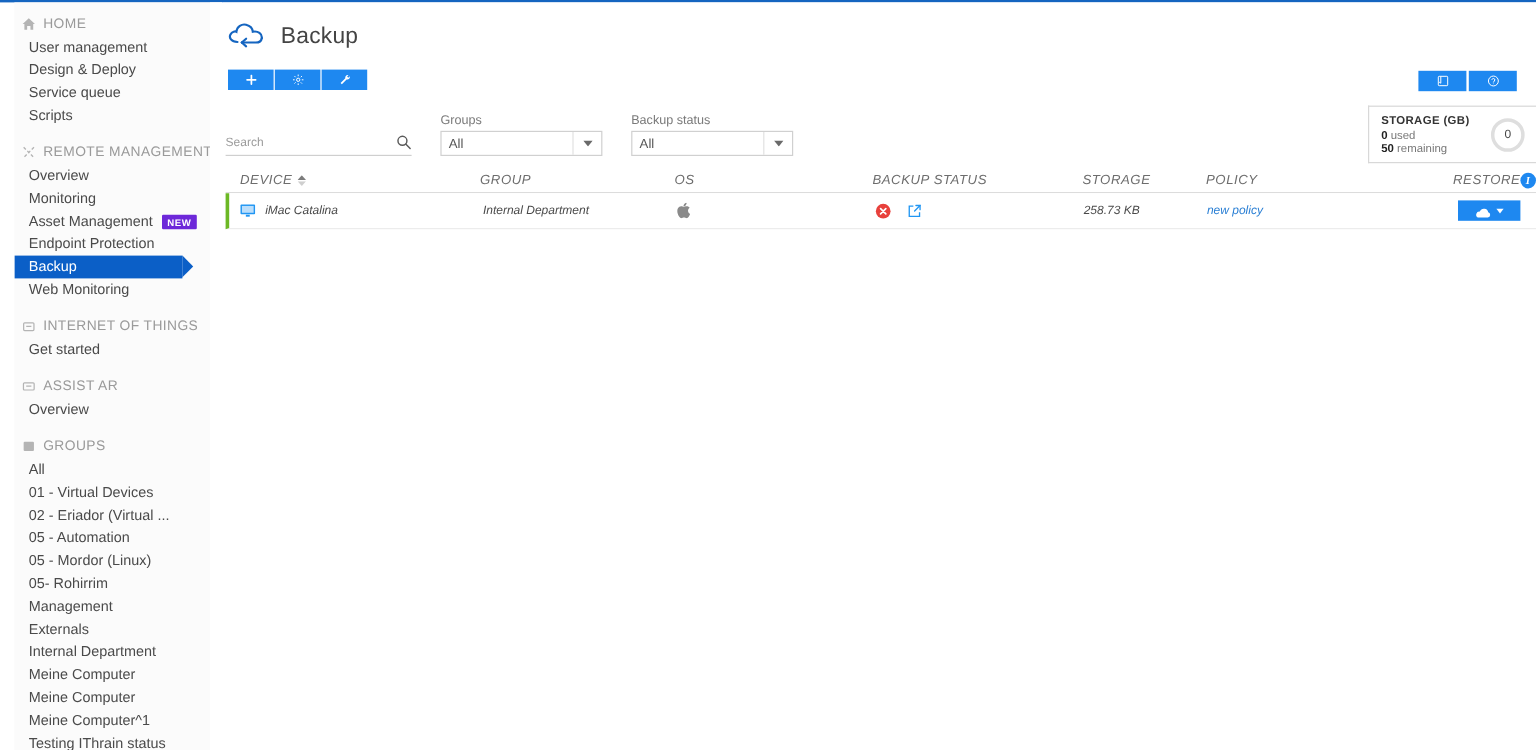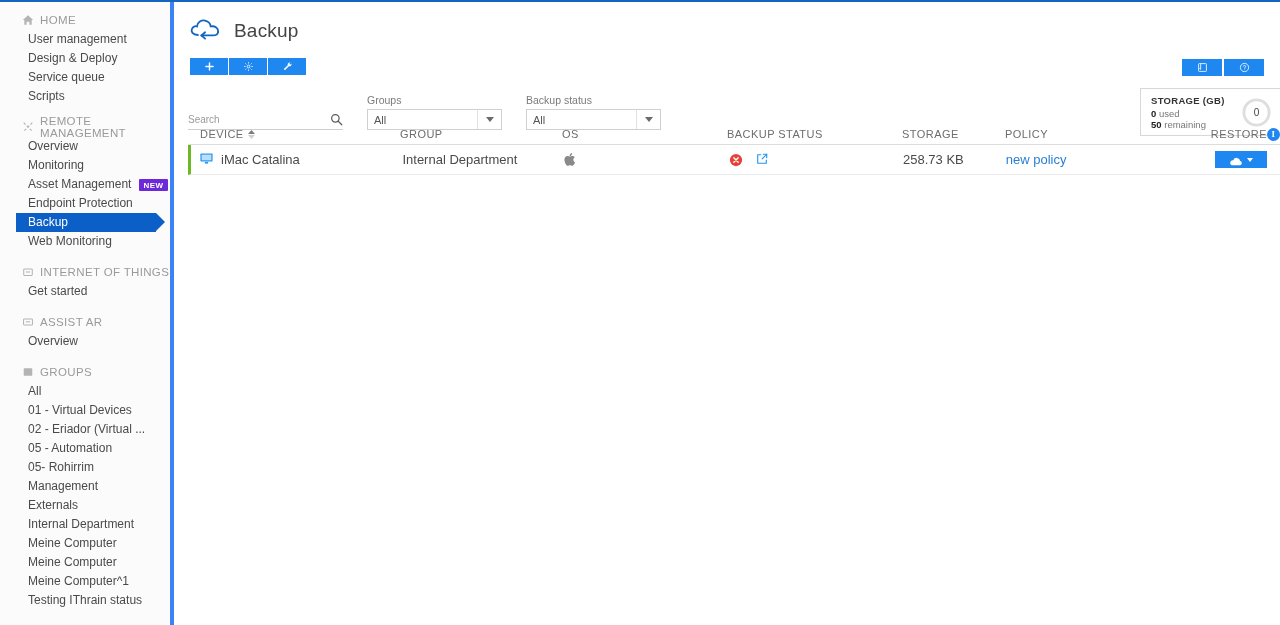--- a/index.html
+++ b/index.html
@@ -15,26 +15,25 @@
   #app { position: relative; width: 1280px; height: 625px; }
 
   
   .top-rule {
     position: absolute; top: 0; left: 0; width: 1280px; height: 2px;
     background: #1565c0;
   }
 
   
   .sidebar {
-    position: absolute; top: 2px; left: 0;
+    position: absolute; top: 2px; left: 12px;
     width: 174px; height: 623px;
     background: #fbfbfb;
-    border-right: 4px solid #3b82f6;
+    border-right: 1px solid #3b82f6;
     overflow: hidden;
-    padding-left: 16px;
   }
   .side-scroll { padding-top: 8px; }
 
   .section-head {
     display: flex; align-items: center;
     gap: 6px;
     padding: 4px 0 4px 6px;
     color: #9a9a9a;
     font-size: 11.5px;
     letter-spacing: .35px;
@@ -198,21 +197,21 @@
     font-size: 11px; color: #555; padding-left: 6px; flex: 1;
   }
   .select-arrow {
     width: 24px; height: 19px;
     border-left: 1px solid #e2e2e2;
     display: flex; align-items: center; justify-content: center;
     color: #666;
   }
 
   
-  .table { position: absolute; top: 122px; left: 13px; width: 1092px; }
+  .table { position: absolute; top: 138px; left: 13px; width: 1092px; font-style: italic; }
   .thead {
     display: flex; align-items: center;
     height: 21px;
     border-bottom: 1px solid #dcdcdc;
     position: relative;
   }
   .th {
     font-size: 11px; color: #6d6d6d;
     letter-spacing: .45px;
     text-transform: uppercase;
@@ -230,21 +229,21 @@
   }
 
   .trow {
     display: flex; align-items: center;
     height: 30px;
     border-bottom: 1px solid #ececec;
     border-left: 3px solid #6cb825;
     background: #fff;
     position: relative;
   }
-  .td { font-size: 13px; color: #4a4a4a; display: flex; align-items: flex-start; }
+  .td { font-size: 10px; color: #4a4a4a; display: flex; align-items: center; }
 
   
   .c-device  { width: 212px; padding-left: 9px; }
   .c-group   { width: 162px; }
   .c-os      { width: 165px; }
   .c-status  { width: 175px; }
   .c-storage { width: 103px; }
   .c-policy  { width: 172px; }
   .c-restore { width: 90px; justify-content: flex-end; }
   .c-tail    { width: 13px; justify-content: flex-end; }
@@ -362,20 +361,23 @@
           <span>All</span>
         </div>
         <div class="nav-item">
           <span>01 - Virtual Devices</span>
         </div>
         <div class="nav-item">
           <span>02 - Eriador (Virtual ...</span>
         </div>
         <div class="nav-item">
           <span>05 - Automation</span>
+        </div>
+        <div class="nav-item">
+          <span>05 - Mordor (Linux)</span>
         </div>
         <div class="nav-item">
           <span>05- Rohirrim</span>
         </div>
         <div class="nav-item">
           <span>Management</span>
         </div>
         <div class="nav-item">
           <span>Externals</span>
         </div>

